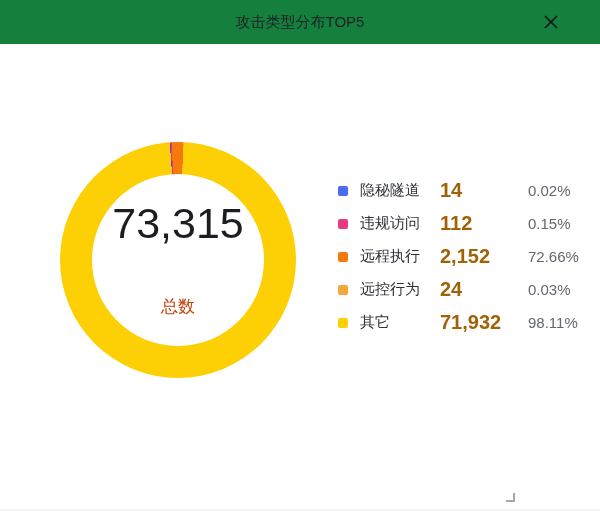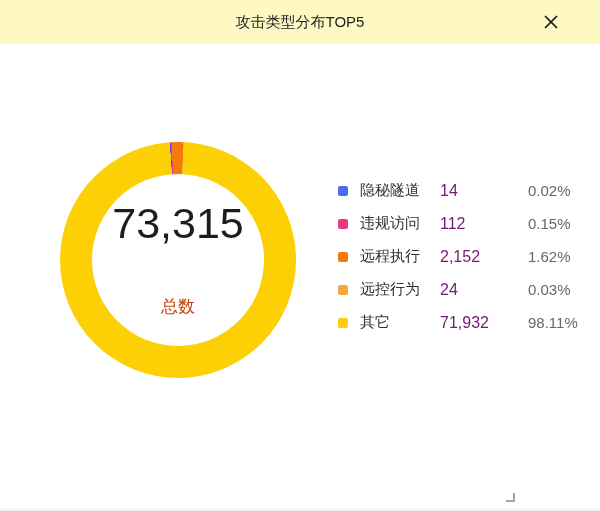--- a/index.html
+++ b/index.html
@@ -10,21 +10,21 @@
   }
   .modal {
     position: relative;
     width: 600px; height: 511px;
     background: #ffffff;
     overflow: hidden;
   }
   .modal-header {
     position: absolute; top: 0; left: 0; right: 0;
     height: 44px;
-    background: #fef9c3;
+    background: #15803d;
   }
   .modal-title {
     text-align: center;
     line-height: 44px;
     font-size: 15px;
     font-weight: 500;
     color: #1d2025;
   }
   .close-btn {
     position: absolute; left: 539px; top: 10px;
@@ -79,23 +79,23 @@
   }
   .legend-label {
     margin-left: 12px;
     width: 80px;
     font-size: 15px;
     color: #2e3238;
     flex: none;
   }
   .legend-value {
     width: 88px;
-    font-size: 16px;
-    font-weight: 400;
-    color: #701a75;
+    font-size: 20px;
+    font-weight: 700;
+    color: #a16207;
     flex: none;
   }
   .legend-percent {
     font-size: 15px;
     color: #63676e;
   }
   .corner-mark {
     position: absolute; left: 506px; top: 493px;
     width: 7px; height: 7px;
     border-right: 2px solid #a3a6aa;
@@ -142,21 +142,21 @@
     <div class="legend-row">
       <span class="swatch" style="background: rgb(232, 58, 128);"></span>
       <span class="legend-label">违规访问</span>
       <span class="legend-value">112</span>
       <span class="legend-percent">0.15%</span>
     </div>
     <div class="legend-row">
       <span class="swatch" style="background: rgb(245, 121, 13);"></span>
       <span class="legend-label">远程执行</span>
       <span class="legend-value">2,152</span>
-      <span class="legend-percent">1.62%</span>
+      <span class="legend-percent">72.66%</span>
     </div>
     <div class="legend-row">
       <span class="swatch" style="background: rgb(246, 167, 62);"></span>
       <span class="legend-label">远控行为</span>
       <span class="legend-value">24</span>
       <span class="legend-percent">0.03%</span>
     </div>
     <div class="legend-row">
       <span class="swatch" style="background: rgb(253, 208, 5);"></span>
       <span class="legend-label">其它</span>

